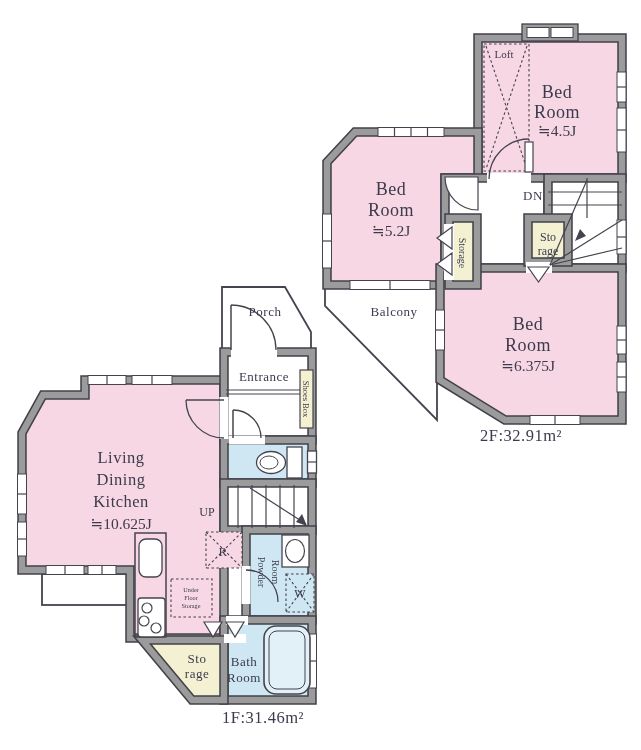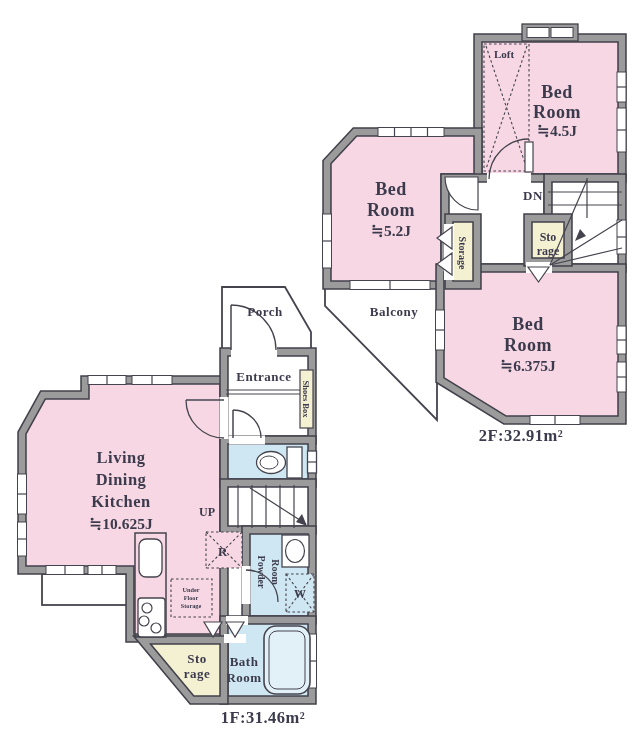--- a/index.html
+++ b/index.html
@@ -1,16 +1,16 @@
 <!DOCTYPE html>
 <html><head>
 <meta charset="utf-8">
 <style>
   html,body{margin:0;padding:0;background:#ffffff;}
-  .page{width:641px;height:750px;position:relative;background:#fff;overflow:hidden;font-weight:bold;}
+  .page{width:641px;height:750px;position:relative;background:#fff;overflow:hidden;}
   svg{display:block;}
   
   .wd{stroke:#42414b;stroke-width:9.5;stroke-linejoin:miter;}
   .wg{fill:none;stroke:#9b9b9b;stroke-width:6.4;stroke-linejoin:miter;}
   .thin{fill:#ffffff;stroke:#45444e;stroke-width:1.8;stroke-linejoin:miter;}
   .win{fill:#ffffff;stroke:#45444e;stroke-width:1;}
   .ln{stroke:#45444e;stroke-width:1.2;fill:none;}
   .ln15{stroke:#45444e;stroke-width:1.5;fill:none;}
   .dsh{stroke:#45444e;stroke-width:1.1;fill:none;stroke-dasharray:2.6 2.4;}
   .arc{fill:none;stroke:#45444e;stroke-width:1.3;}

